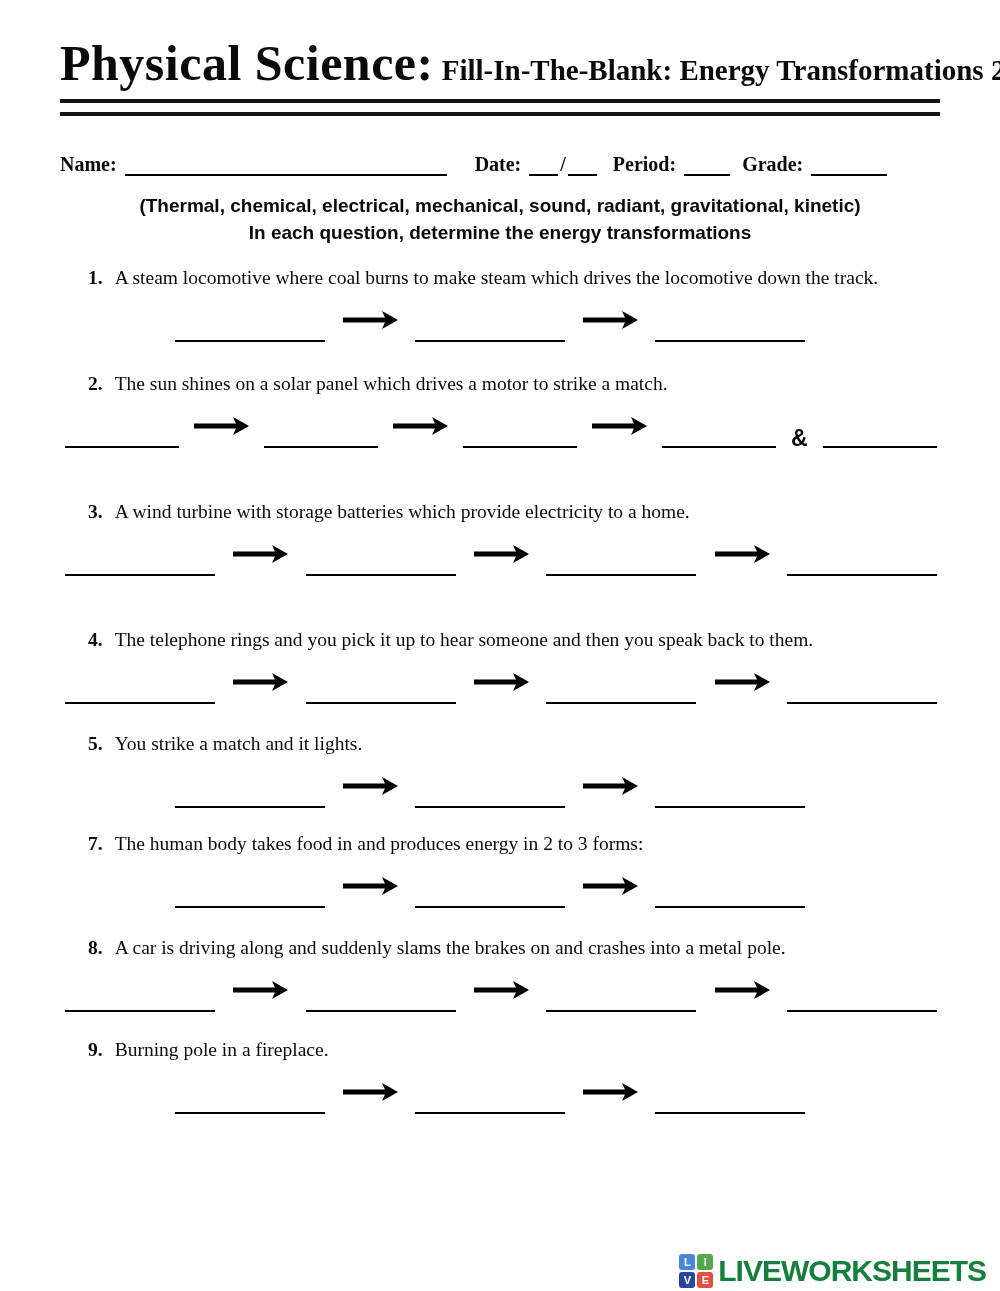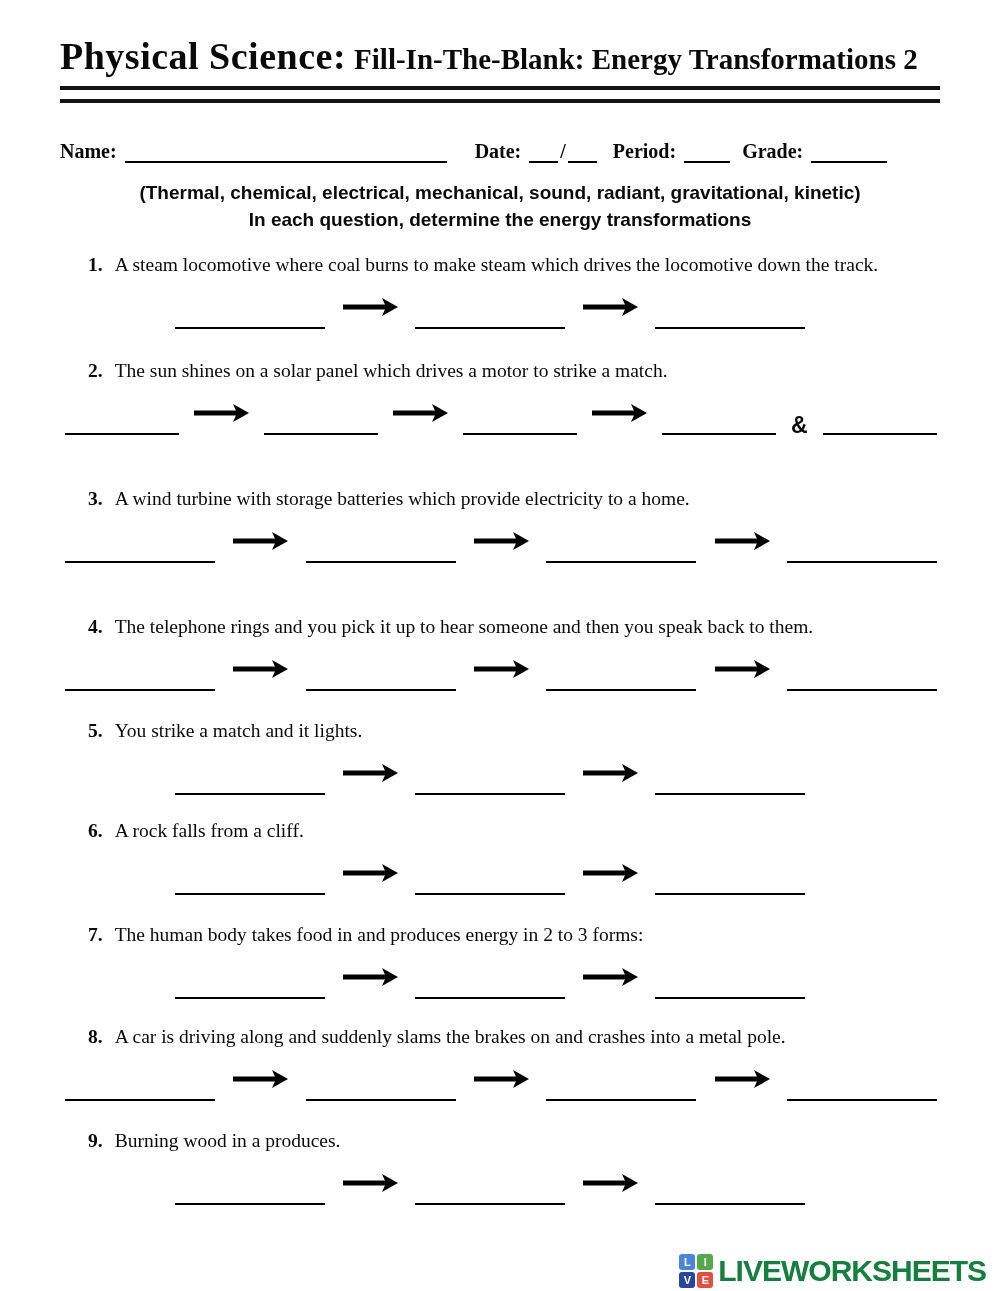--- a/index.html
+++ b/index.html
@@ -5,21 +5,21 @@
   html,body{margin:0;padding:0;}
   body{
     width:1000px;height:1291px;background:#ffffff;position:relative;overflow:hidden;
     font-family:"Liberation Serif", serif;color:#0a0a0a;
   }
   .page{padding:0 60px;position:relative;height:100%;box-sizing:border-box;}
 
   
   .header{padding-top:36px;}
   .title-line{white-space:nowrap;font-weight:bold;line-height:1.1;}
-  .title-main{font-size:38px;letter-spacing:0.5px;}
+  .title-main{font-size:50px;letter-spacing:0.5px;}
   .title-sub{font-size:29px;margin-left:8px;}
   .double-rule{margin-top:8px;height:9px;border-top:4px solid #141414;border-bottom:4px solid #141414;}
 
   
   .info-row{margin-top:34px;display:flex;align-items:flex-end;font-size:20px;font-weight:bold;height:26px;}
   .info-row .lbl{margin-right:8px;white-space:nowrap;}
   .u-blank{display:inline-block;border-bottom:2.5px solid #000;height:2px;}
   .name-blank{width:322px;margin-right:28px;}
   .date-blank{width:29px;}
   .slash{margin:0 2px;}
@@ -200,38 +200,20 @@
             </svg></span>
           <span class="blank-line"></span>
           <span class="arrow"><svg width="56" height="20" viewBox="0 0 56 20" xmlns="http://www.w3.org/2000/svg">
               <line x1="1" y1="11" x2="44" y2="11" stroke="#000" stroke-width="5"></line>
               <polygon points="40,2 56,11 40,20 44,11" fill="#000"></polygon>
             </svg></span>
           <span class="blank-line"></span>
         </div>
   </div>
 
-  <div class="q">
-    <div class="q-line">
-      <span class="q-num">6.</span><span class="q-text">A rock falls from a cliff.</span>
-    </div>
-    <div class="answer-row row-indent b3">
-          <span class="blank-line"></span>
-          <span class="arrow"><svg width="56" height="20" viewBox="0 0 56 20" xmlns="http://www.w3.org/2000/svg">
-              <line x1="1" y1="11" x2="44" y2="11" stroke="#000" stroke-width="5"></line>
-              <polygon points="40,2 56,11 40,20 44,11" fill="#000"></polygon>
-            </svg></span>
-          <span class="blank-line"></span>
-          <span class="arrow"><svg width="56" height="20" viewBox="0 0 56 20" xmlns="http://www.w3.org/2000/svg">
-              <line x1="1" y1="11" x2="44" y2="11" stroke="#000" stroke-width="5"></line>
-              <polygon points="40,2 56,11 40,20 44,11" fill="#000"></polygon>
-            </svg></span>
-          <span class="blank-line"></span>
-        </div>
-  </div>
 
   <div class="q">
     <div class="q-line">
       <span class="q-num">7.</span><span class="q-text">The human body takes food in and produces energy in 2 to 3 forms:</span>
     </div>
     <div class="answer-row row-indent b3">
           <span class="blank-line"></span>
           <span class="arrow"><svg width="56" height="20" viewBox="0 0 56 20" xmlns="http://www.w3.org/2000/svg">
               <line x1="1" y1="11" x2="44" y2="11" stroke="#000" stroke-width="5"></line>
               <polygon points="40,2 56,11 40,20 44,11" fill="#000"></polygon>
@@ -264,21 +246,21 @@
           <span class="arrow"><svg width="56" height="20" viewBox="0 0 56 20" xmlns="http://www.w3.org/2000/svg">
               <line x1="1" y1="11" x2="44" y2="11" stroke="#000" stroke-width="5"></line>
               <polygon points="40,2 56,11 40,20 44,11" fill="#000"></polygon>
             </svg></span>
           <span class="blank-line"></span>
         </div>
   </div>
 
   <div class="q">
     <div class="q-line">
-      <span class="q-num">9.</span><span class="q-text">Burning wood in a produces.</span>
+      <span class="q-num">9.</span><span class="q-text">Burning pole in a fireplace.</span>
     </div>
     <div class="answer-row row-indent b3">
           <span class="blank-line"></span>
           <span class="arrow"><svg width="56" height="20" viewBox="0 0 56 20" xmlns="http://www.w3.org/2000/svg">
               <line x1="1" y1="11" x2="44" y2="11" stroke="#000" stroke-width="5"></line>
               <polygon points="40,2 56,11 40,20 44,11" fill="#000"></polygon>
             </svg></span>
           <span class="blank-line"></span>
           <span class="arrow"><svg width="56" height="20" viewBox="0 0 56 20" xmlns="http://www.w3.org/2000/svg">
               <line x1="1" y1="11" x2="44" y2="11" stroke="#000" stroke-width="5"></line>

